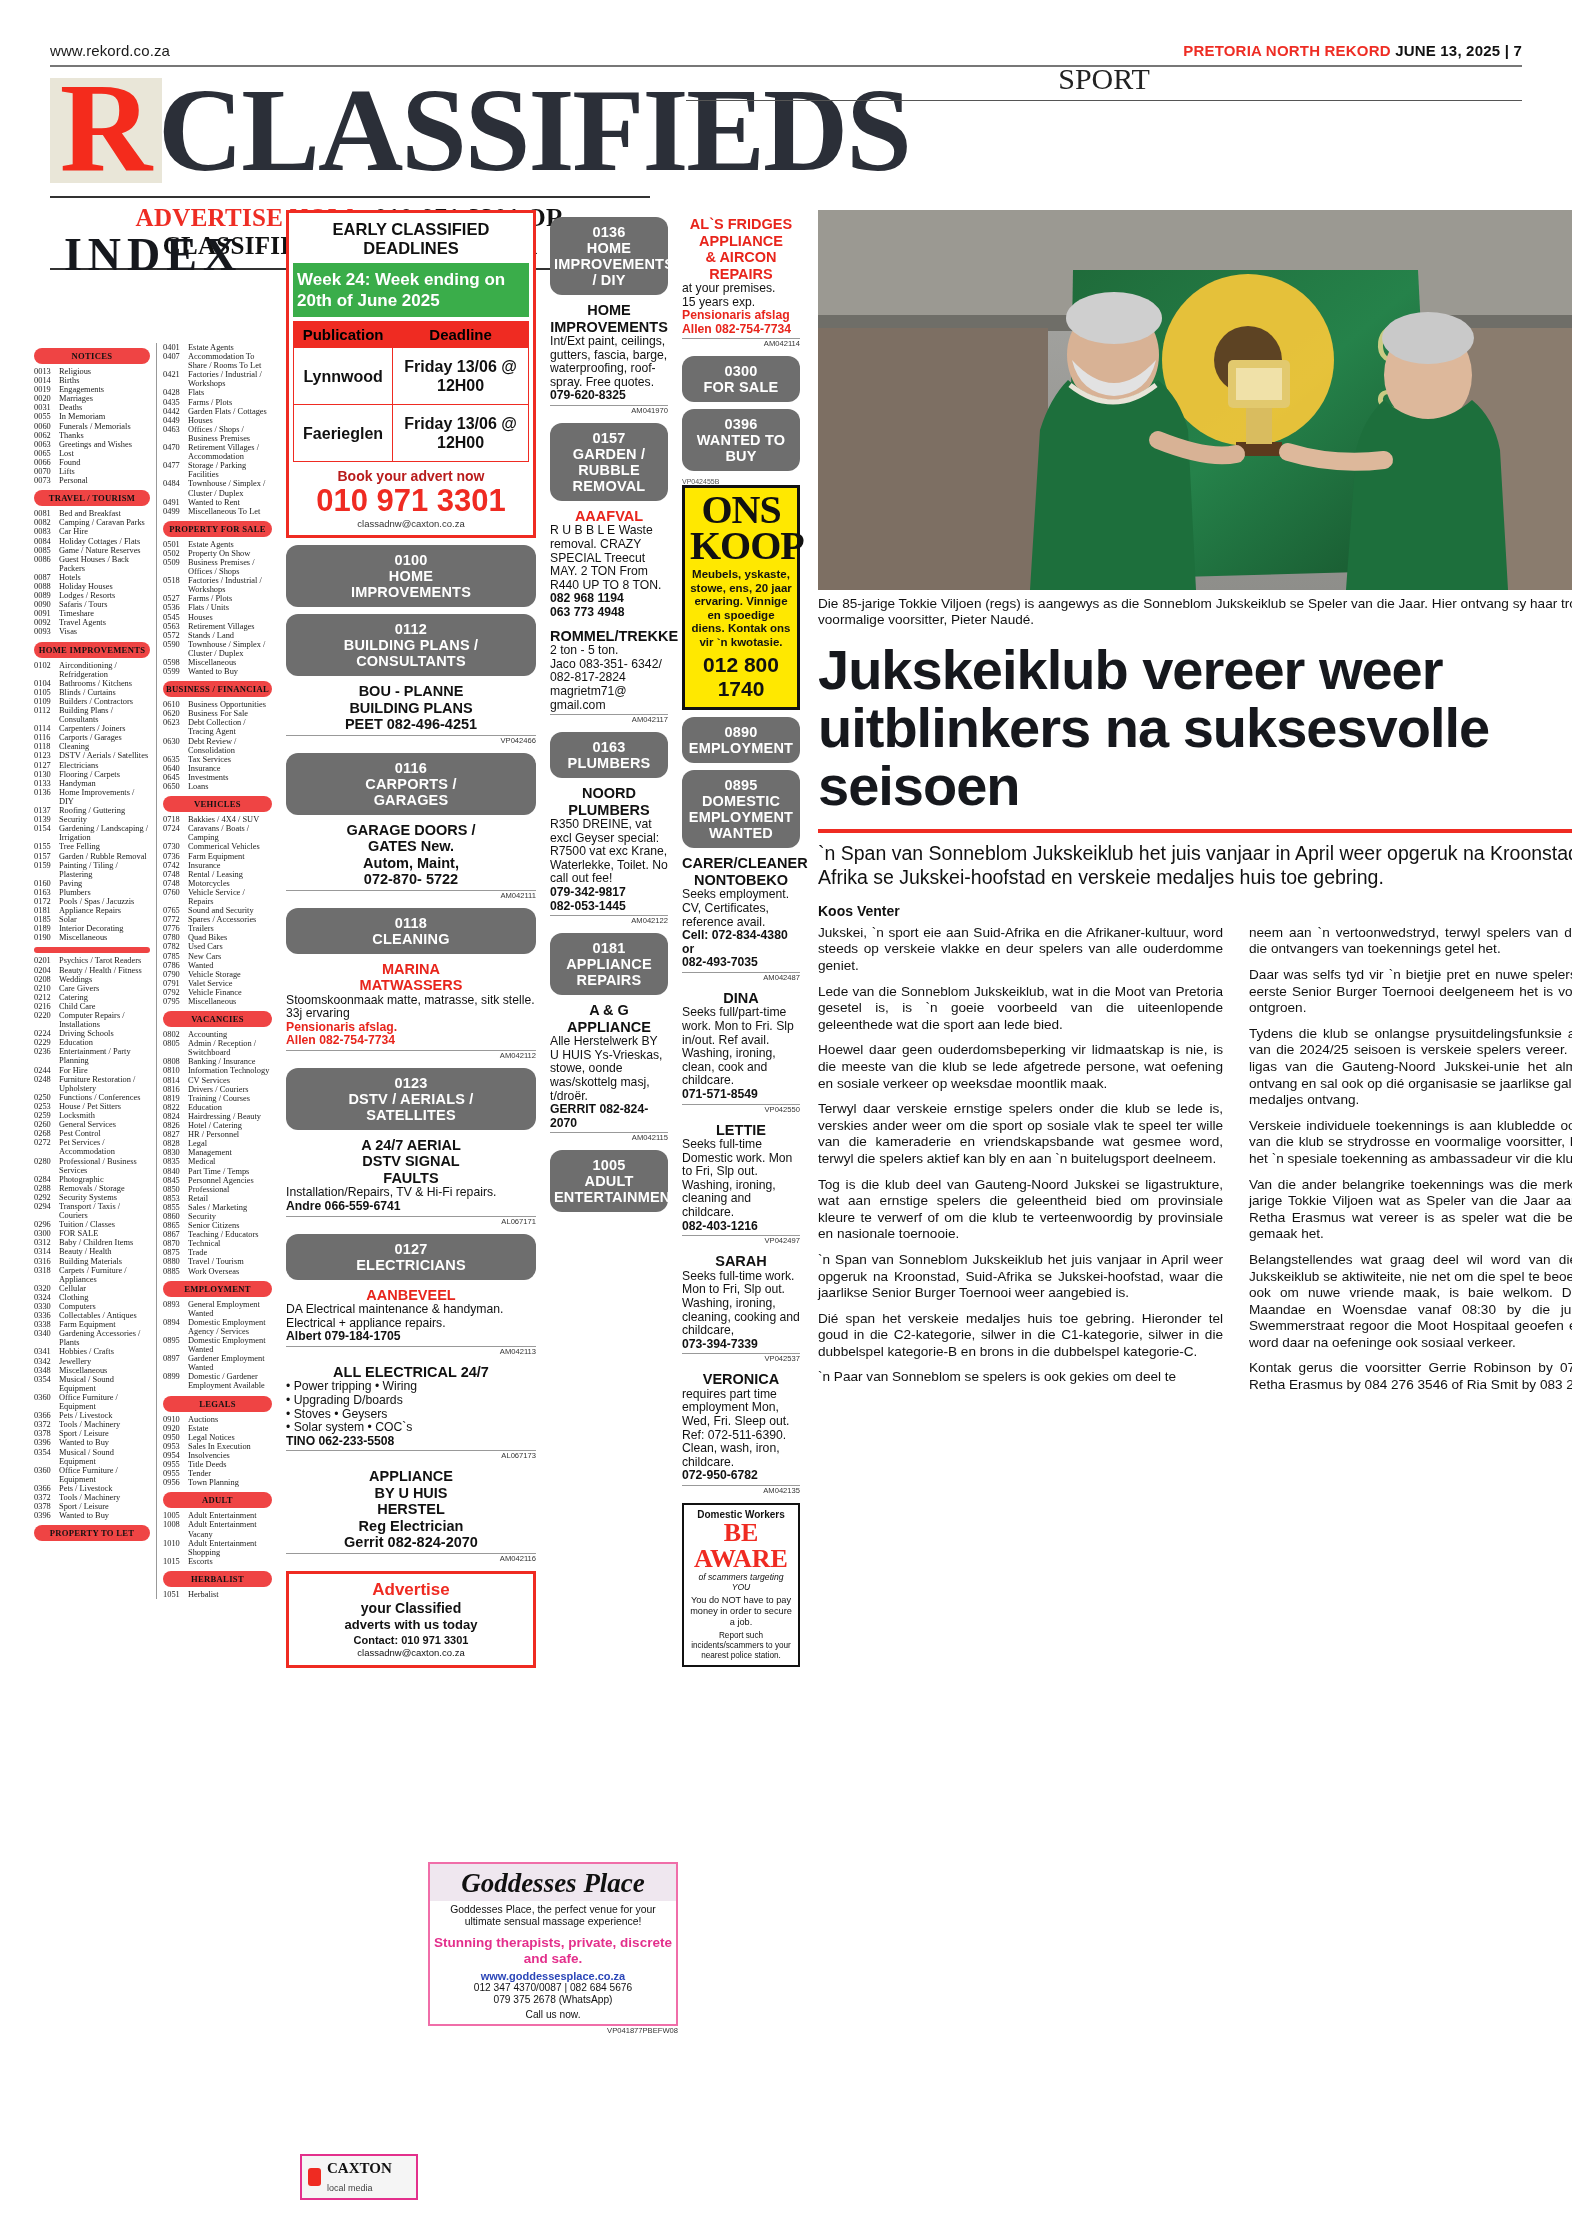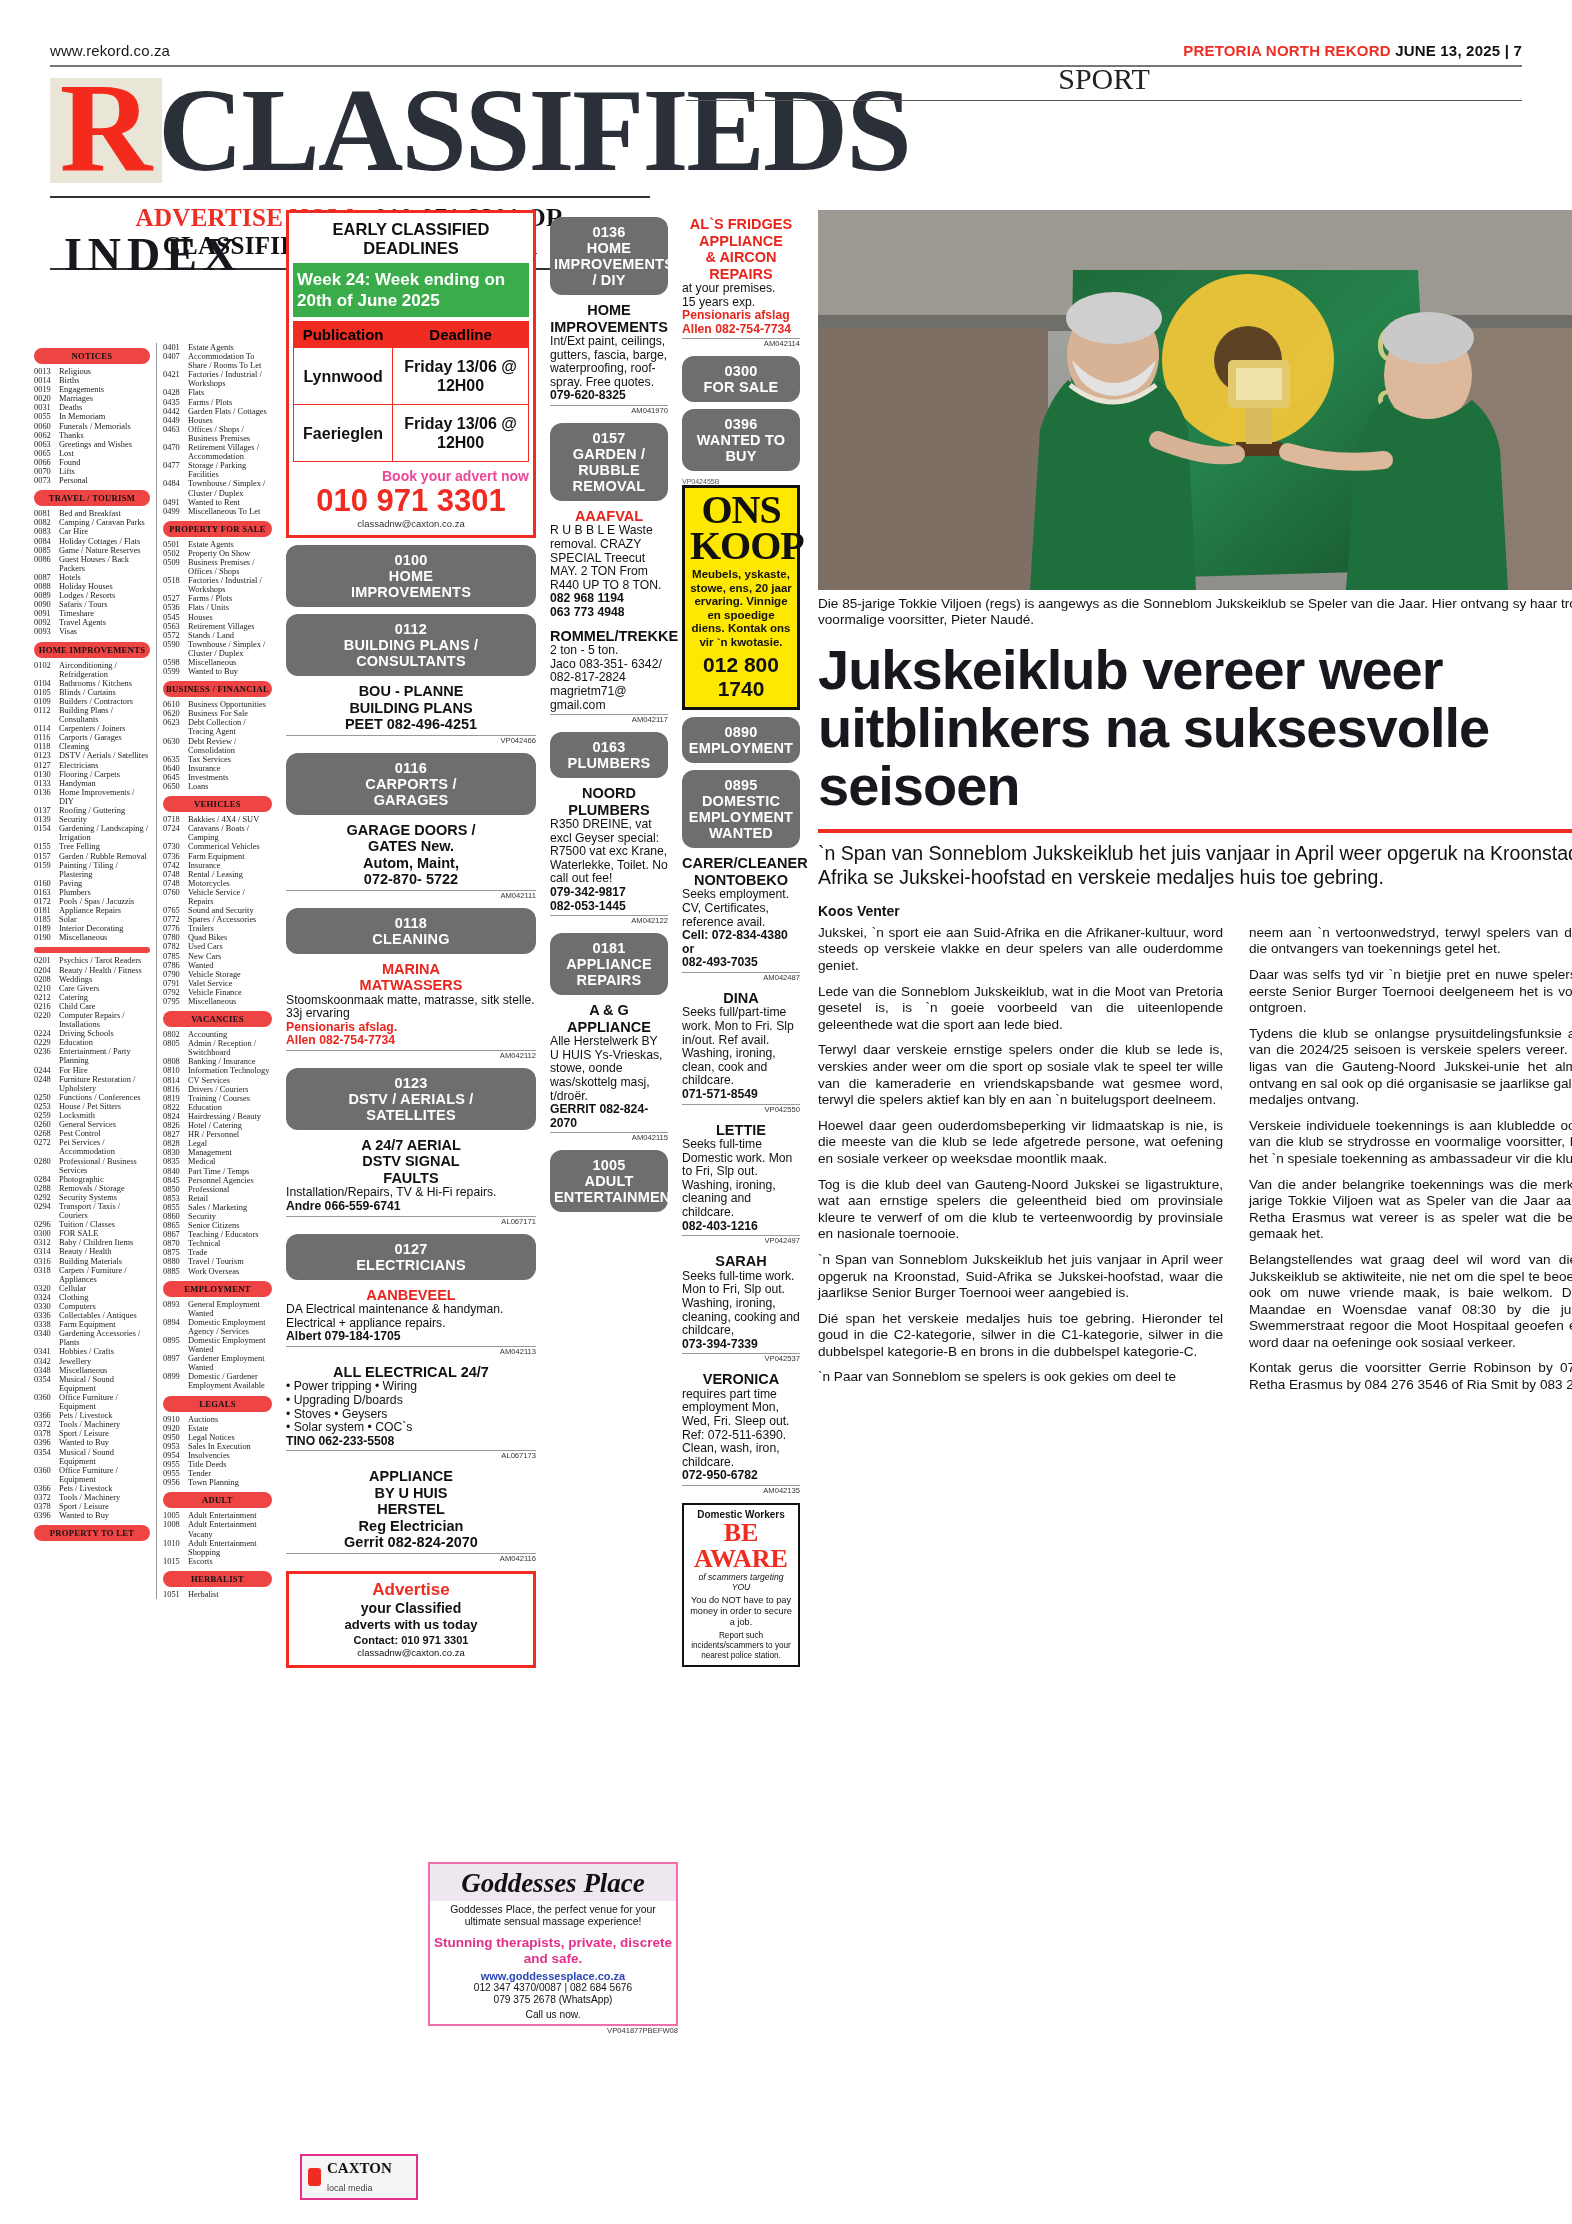--- a/index.html
+++ b/index.html
@@ -86,21 +86,21 @@
 
   
   .deadline {
     border:3px solid #ef2b22; background:#fff; padding:4px; width:250px;
   }
   .deadline .h1 { text-align:center; font-weight:bold; font-size:16.5px; color:#111; padding:3px 0 5px; }
   .deadline .green { background:#3aad4a; color:#fff; text-align:left; font-weight:bold; font-size:17px; line-height:21px; padding:6px 4px; }
   .dl-table { width:100%; border-collapse:collapse; margin-top:4px; }
   .dl-table th { background:#ef2b22; color:#000000; font-size:15px; padding:4px 2px; border:1px solid #ef2b22; }
   .dl-table td { border:1px solid #ef2b22; text-align:center; font-weight:bold; font-size:16px; padding:9px 2px; line-height:19px; color:#111; }
-  .deadline .book { text-align:right; color:#ec4899; font-weight:bold; font-size:14px; margin-top:6px; }
+  .deadline .book { text-align:center; color:#b91c1c; font-weight:bold; font-size:14px; margin-top:6px; }
   .deadline .phone { text-align:center; color:#ef2b22; font-weight:bold; font-size:31px; line-height:34px; }
   .deadline .mail { text-align:center; font-size:9.5px; color:#333; padding-bottom:2px; }
 
   
   .onskoop { border:3px solid #111; background:#ffe800; padding:4px 5px 6px; }
   .onskoop .big {
     font-family:"Liberation Serif", serif; font-weight:bold; font-size:40px; line-height:36px;
     text-align:center; color:#111; letter-spacing:-1px;
   }
   .onskoop .txt { font-size:11.5px; line-height:13.5px; text-align:center; font-weight:bold; margin-top:4px; }
@@ -1274,22 +1274,22 @@
       </div>
       <div class="cap">Die 85-jarige Tokkie Viljoen (regs) is aangewys as die Sonneblom Jukskeiklub se Speler van die Jaar. Hier ontvang sy haar trofee van die voormalige voorsitter, Pieter Naudé.</div>
       <div class="headline">Jukskeiklub vereer weer uitblinkers na suksesvolle seisoen</div>
       <div class="hrule"></div>
       <div class="standfirst">`n Span van Sonneblom Jukskeiklub het juis vanjaar in April weer opgeruk na Kroonstad, Suid-Afrika se Jukskei-hoofstad en verskeie medaljes huis toe gebring.</div>
       <div class="byline">Koos Venter</div>
       <div class="artcols">
         <div class="artcol" id="artL">
             <p>Jukskei, `n sport eie aan Suid-Afrika en die Afrikaner-kultuur, word steeds op verskeie vlakke en deur spelers van alle ouderdomme geniet.</p>
             <p>Lede van die Sonneblom Jukskeiklub, wat in die Moot van Pretoria gesetel is, is `n goeie voorbeeld van die uiteenlopende geleenthede wat die sport aan lede bied.</p>
+            <p>Hoewel daar geen ouderdomsbeperking vir lidmaatskap is nie, is die meeste van die klub se lede afgetrede persone, wat oefening en sosiale verkeer op weeksdae moontlik maak.</p>
             <p>Terwyl daar verskeie ernstige spelers onder die klub se lede is, verskies ander weer om die sport op sosiale vlak te speel ter wille van die kameraderie en vriendskapsbande wat gesmee word, terwyl die spelers aktief kan bly en aan `n buitelugsport deelneem.</p>
-            <p>Hoewel daar geen ouderdomsbeperking vir lidmaatskap is nie, is die meeste van die klub se lede afgetrede persone, wat oefening en sosiale verkeer op weeksdae moontlik maak.</p>
             <p>Tog is die klub deel van Gauteng-Noord Jukskei se ligastrukture, wat aan ernstige spelers die geleentheid bied om provinsiale kleure te verwerf of om die klub te verteenwoordig by provinsiale en nasionale toernooie.</p>
             <p>`n Span van Sonneblom Jukskeiklub het juis vanjaar in April weer opgeruk na Kroonstad, Suid-Afrika se Jukskei-hoofstad, waar die jaarlikse Senior Burger Toernooi weer aangebied is.</p>
             <p>Dié span het verskeie medaljes huis toe gebring. Hieronder tel goud in die C2-kategorie, silwer in die C1-kategorie, silwer in die dubbelspel kategorie-B en brons in die dubbelspel kategorie-C.</p>
             <p>`n Paar van Sonneblom se spelers is ook gekies om deel te</p>
           </div>
         <div class="artcol" id="artR">
             <p>neem aan `n vertoonwedstryd, terwyl spelers van die klub onder die ontvangers van toekennings getel het.</p>
             <p>Daar was selfs tyd vir `n bietjie pret en nuwe spelers wat aan hul eerste Senior Burger Toernooi deelgeneem het is volgens tradisie ontgroen.</p>
             <p>Tydens die klub se onlangse prysuitdelingsfunksie aan die einde van die 2024/25 seisoen is verskeie spelers vereer. Wenners van ligas van die Gauteng-Noord Jukskei-unie het almal sertifikate ontvang en sal ook op dié organisasie se jaarlikse gala-geleentheid medaljes ontvang.</p>
             <p>Verskeie individuele toekennings is aan klubledde oorhandig. Een van die klub se strydrosse en voormalige voorsitter, Pieter Naudé, het `n spesiale toekenning as ambassadeur vir die klub ontvang.</p>

